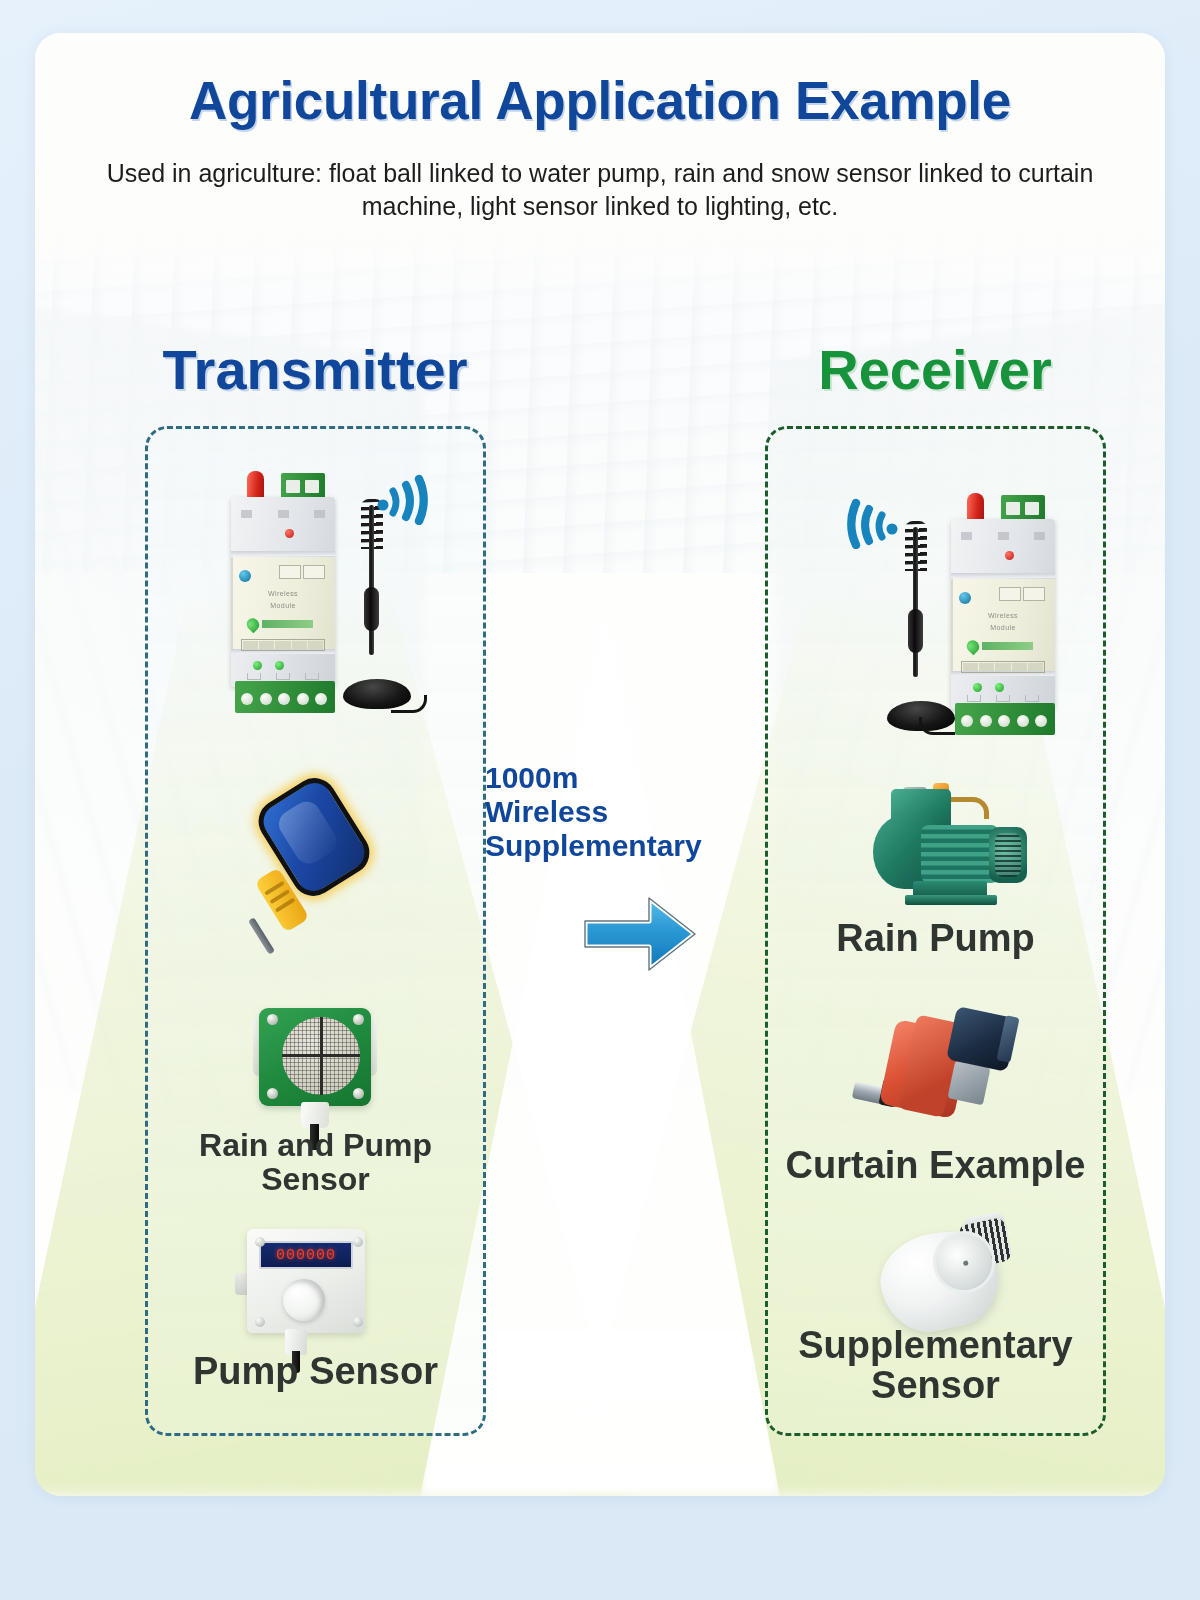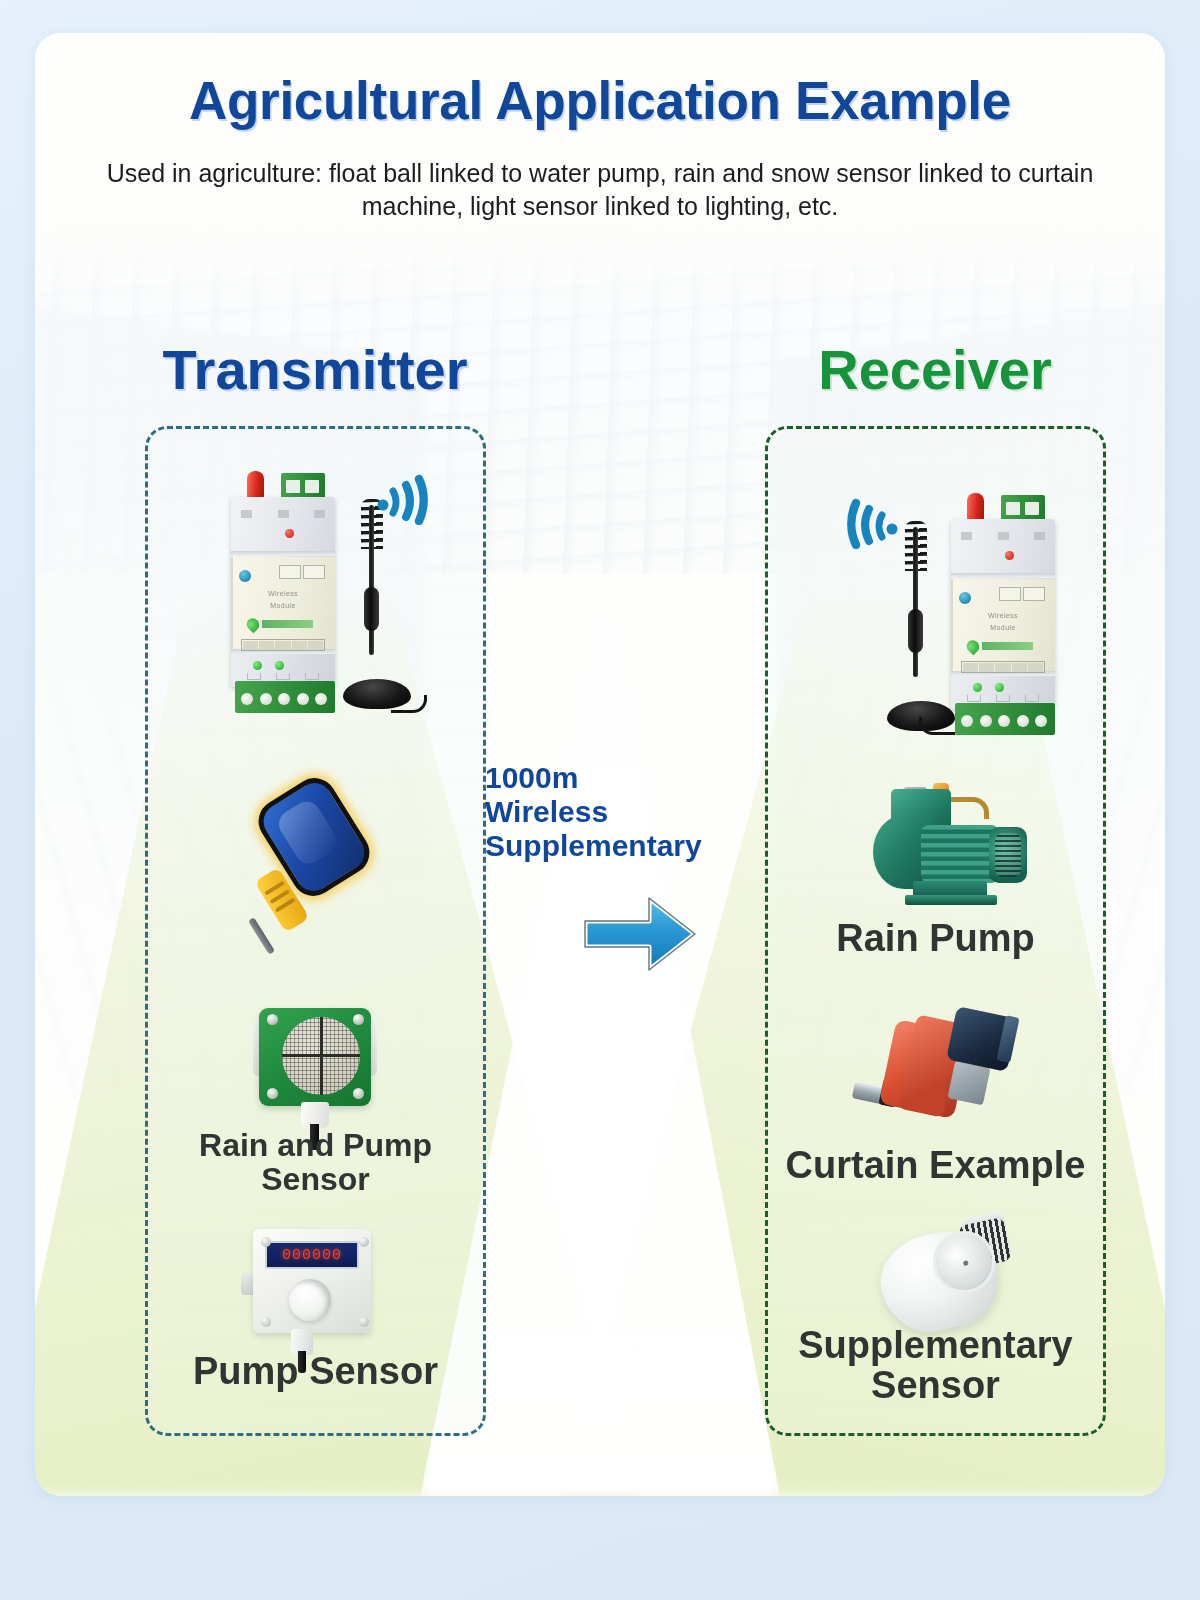--- a/index.html
+++ b/index.html
@@ -502,21 +502,21 @@
     <div class="rs-screw" style="left:22px; top:16px;"></div>
     <div class="rs-screw" style="left:108px; top:16px;"></div>
     <div class="rs-screw" style="left:22px; top:90px;"></div>
     <div class="rs-screw" style="left:108px; top:90px;"></div>
     <div class="rs-stem"></div>
     <div class="rs-pin"></div>
   </div>
   <div class="item-label" style="left:110px; top:1096px; width:341px; white-space:pre-line;">Rain and Pump
 Sensor</div>
 
-  <div class="dev" style="left:206px; top:1188px; width:142px; height:160px;">
+  <div class="dev" style="left:200px; top:1188px; width:142px; height:160px;">
     <div class="ls-tab"></div>
     <div class="ls-box"></div>
     <div class="ls-screen">000000</div>
     <div class="ls-dome"></div>
     <div class="ls-screw" style="left:20px; top:16px;"></div>
     <div class="ls-screw" style="left:118px; top:16px;"></div>
     <div class="ls-screw" style="left:20px; top:96px;"></div>
     <div class="ls-screw" style="left:118px; top:96px;"></div>
     <div class="ls-gland"></div>
     <div class="ls-probe"></div>

